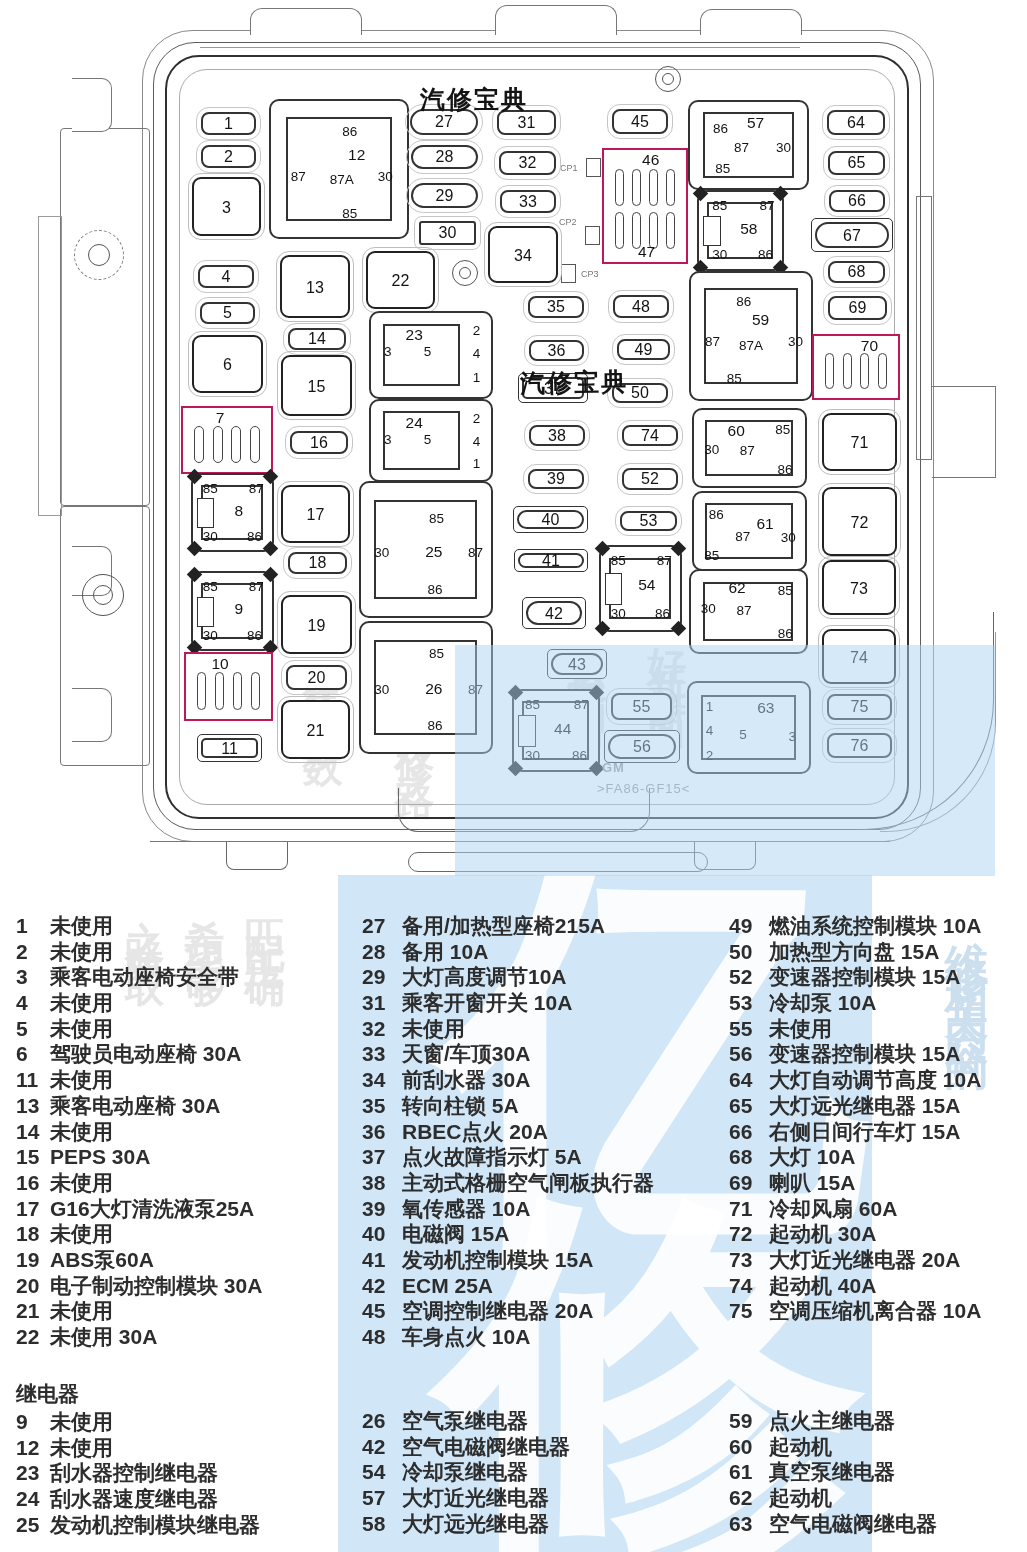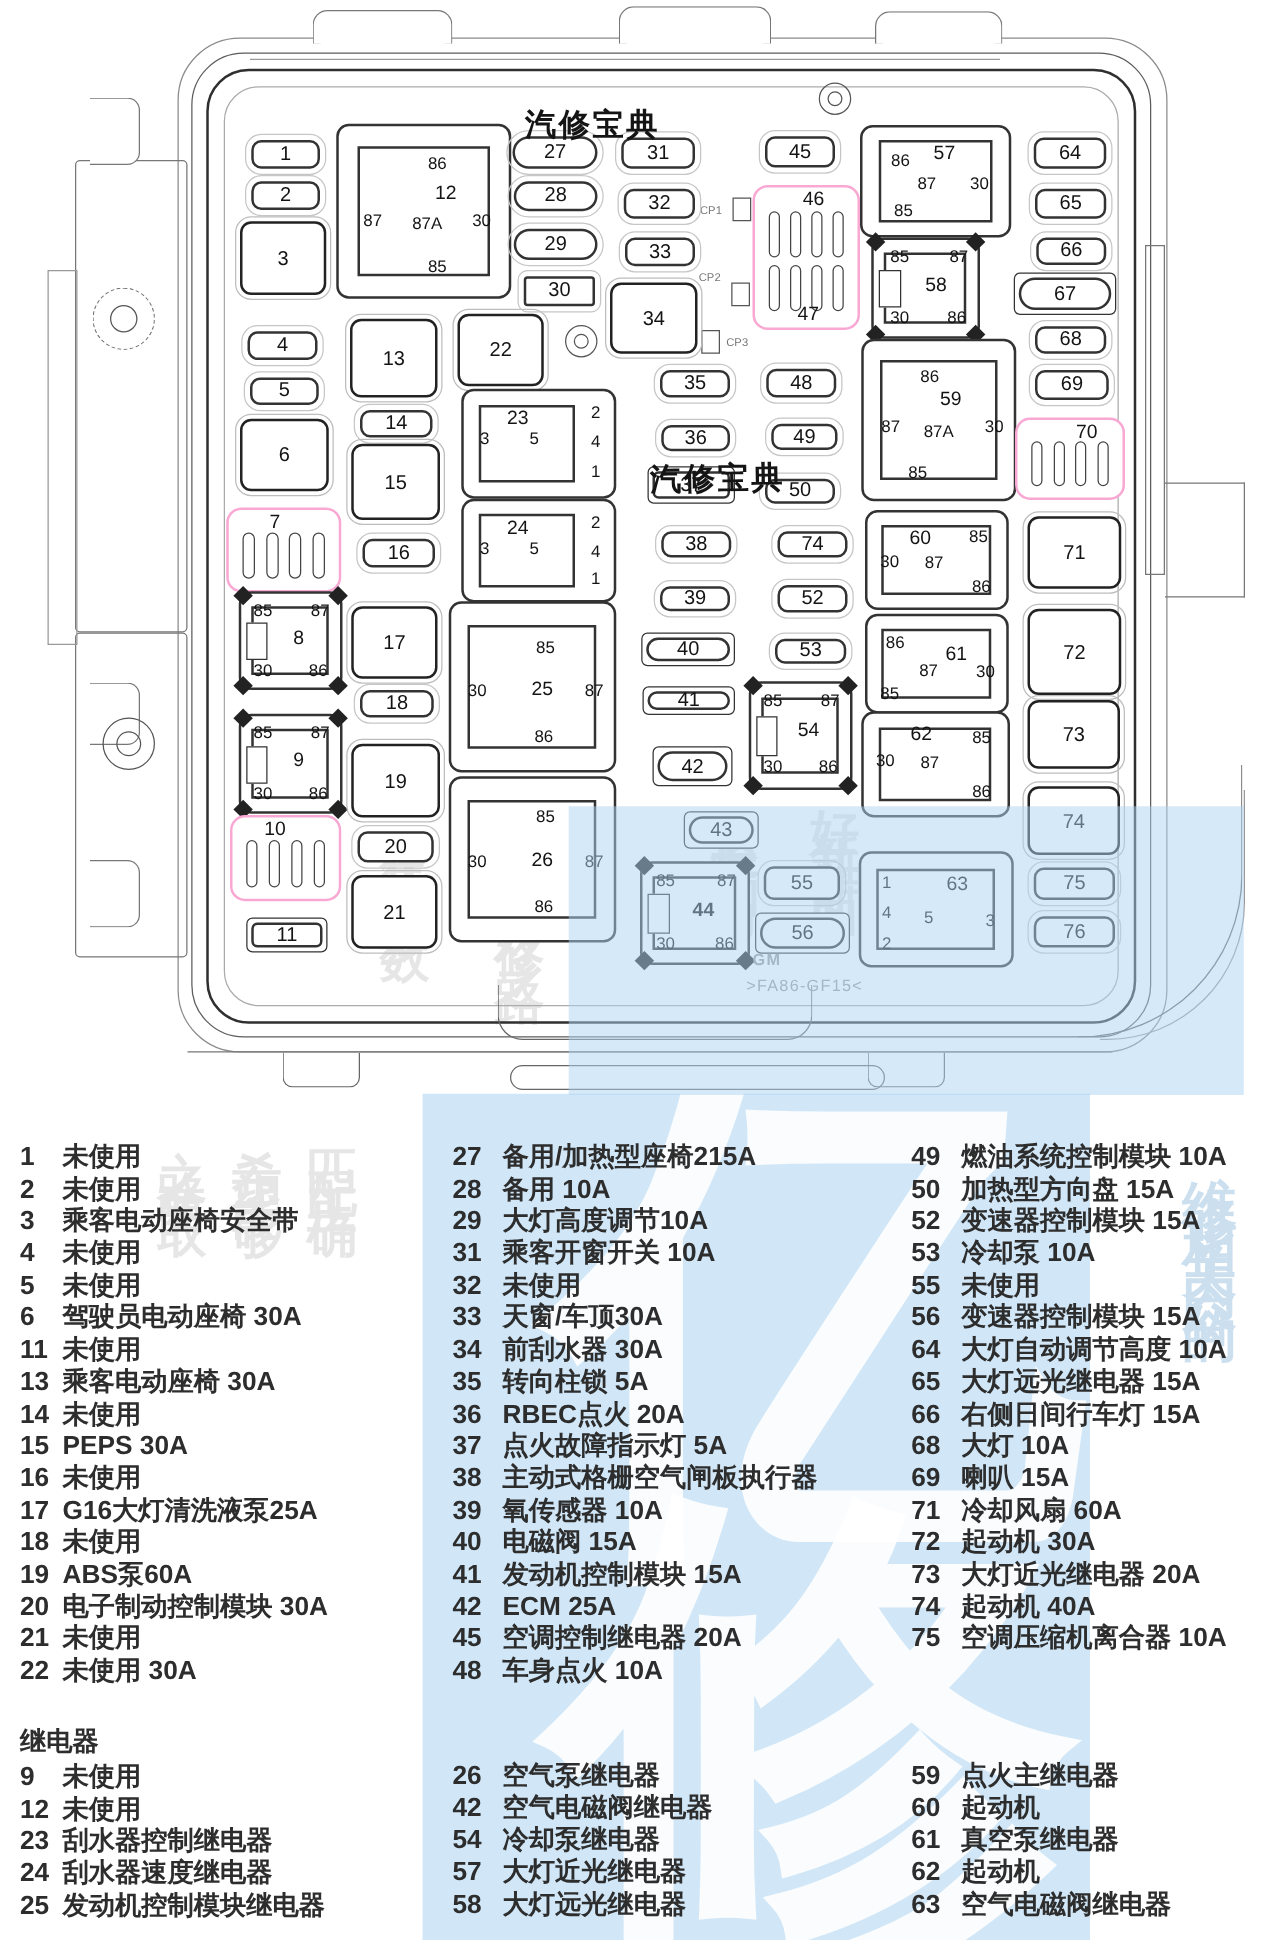--- a/index.html
+++ b/index.html
@@ -63,21 +63,21 @@
   .k-pill2 .inn{position:absolute;inset:3px;border:2px solid #333;border-radius:14px}
   .k-fuse2 .inn{position:absolute;inset:3px;border:2px solid #333;border-radius:5px}
   .k-square{border:2.4px solid #222;border-radius:9px;outline:1px solid #bdbdbd;outline-offset:3px}
   .k-relay5,.k-relayB,.k-relayC,.k-relay145{border:2px solid #333;border-radius:10px}
   .rin{position:absolute;left:10%;top:13%;right:11%;bottom:13%;border:2px solid #333}
   .k-relay145 .rin{right:26%}
   .k-relayB .rin{left:11%;top:12%;right:11%;bottom:12%}
   .cc{position:absolute;width:11px;height:11px;background:#222;transform:rotate(45deg)}
   .cc1{left:-4px;top:-4px}.cc2{right:-4px;top:-4px}.cc3{left:-4px;bottom:-4px}.cc4{right:-4px;bottom:-4px}
   .latch{position:absolute;left:5%;top:31%;width:19%;height:37%;border:1.6px solid #333;background:#fff}
-  .k-conn,.k-conn2{border:2px solid #f9a8d4;border-radius:12px}
+  .k-conn,.k-conn2{border:2px solid #be185d;border-radius:0}
   .slots{position:absolute;display:flex;justify-content:space-between}
   .k-conn .slots{left:13%;right:13%;top:28%;bottom:14%}
   .k-conn2 .slots.r1{left:14%;right:14%;top:17%;height:33%}
   .k-conn2 .slots.r2{left:14%;right:14%;top:55%;height:33%}
   .slot{width:15%;height:100%;border:1.8px solid #444;border-radius:8px;box-sizing:border-box}
   .pin{position:absolute;transform:translate(-50%,-50%);font-size:13.5px;color:#141414;white-space:nowrap}
   .pin.b{font-size:15.5px}
   .k-square .pin.b,.k-fuse .pin.b,.k-pill .pin.b,.k-rect .pin.b,.k-pill2 .pin.b,.k-fuse2 .pin.b{font-size:16px}
 
   .cpbox{position:absolute;width:15px;height:19px;border:1.5px solid #555;box-sizing:border-box;z-index:3}
@@ -357,21 +357,21 @@
       </div>
       <div class="box k-relay5" style="left: 512px; top: 689px; width: 88px; height: 83px;">
         <div class="rin"></div>
         <span class="cc cc1"></span>
         <span class="cc cc2"></span>
         <span class="cc cc3"></span>
         <span class="cc cc4"></span>
         <div class="latch"></div>
         <span class="pin" style="left: 22%; top: 17%;">85</span>
         <span class="pin" style="left: 80%; top: 17%;">87</span>
-        <span class="pin b" style="left: 58%; top: 48%; font-weight: bold;">44</span>
+        <span class="pin b" style="left: 58%; top: 48%;">44</span>
         <span class="pin" style="left: 22%; top: 81%;">30</span>
         <span class="pin" style="left: 78%; top: 81%;">86</span>
       </div>
       <div class="box k-fuse" style="left: 612px; top: 109px; width: 56px; height: 25px;">
         <span class="pin b" style="left: 50%; top: 52%;">45</span>
       </div>
       <div class="box k-conn2" style="left: 602px; top: 148px; width: 86px; height: 116px;">
         <div class="slots r1">
           <div class="slot"></div>
           <div class="slot"></div>

